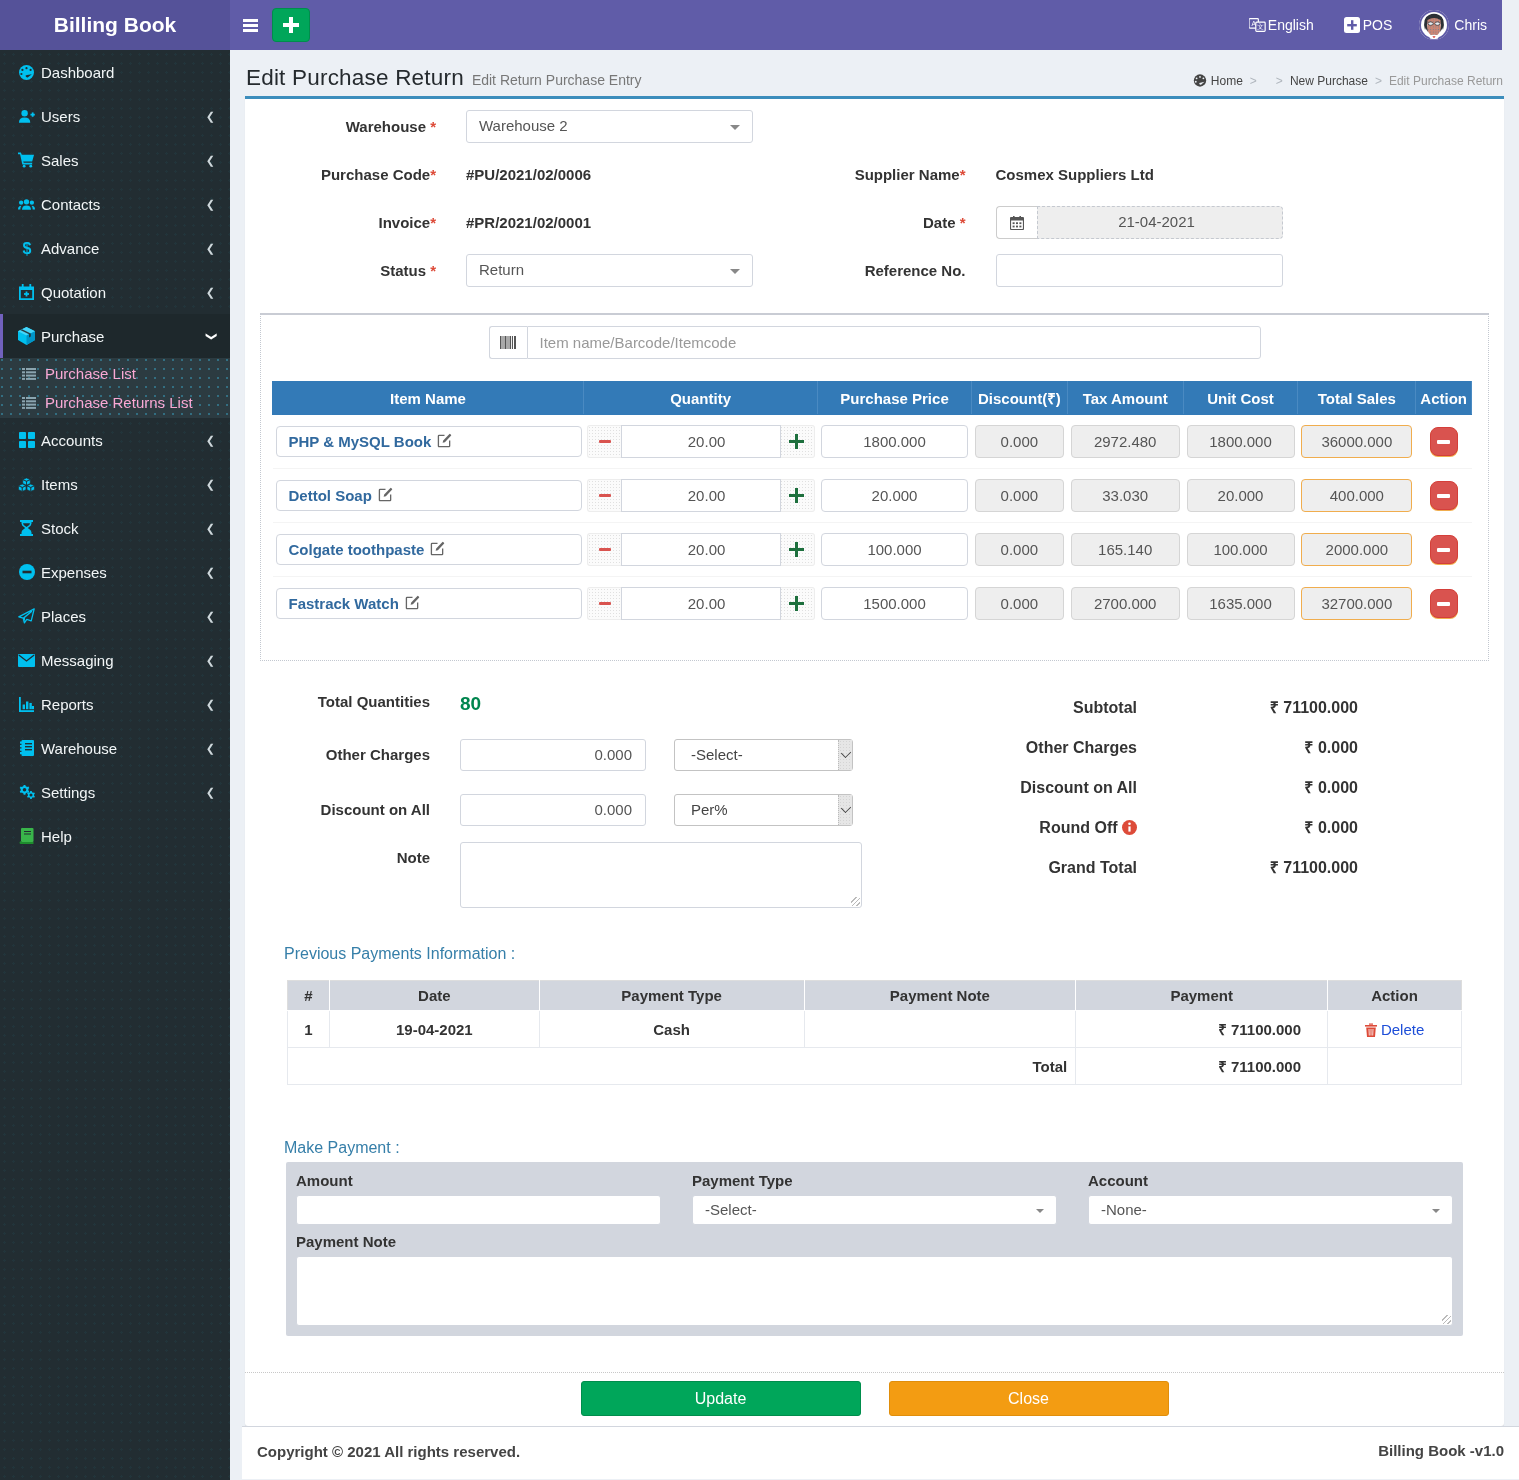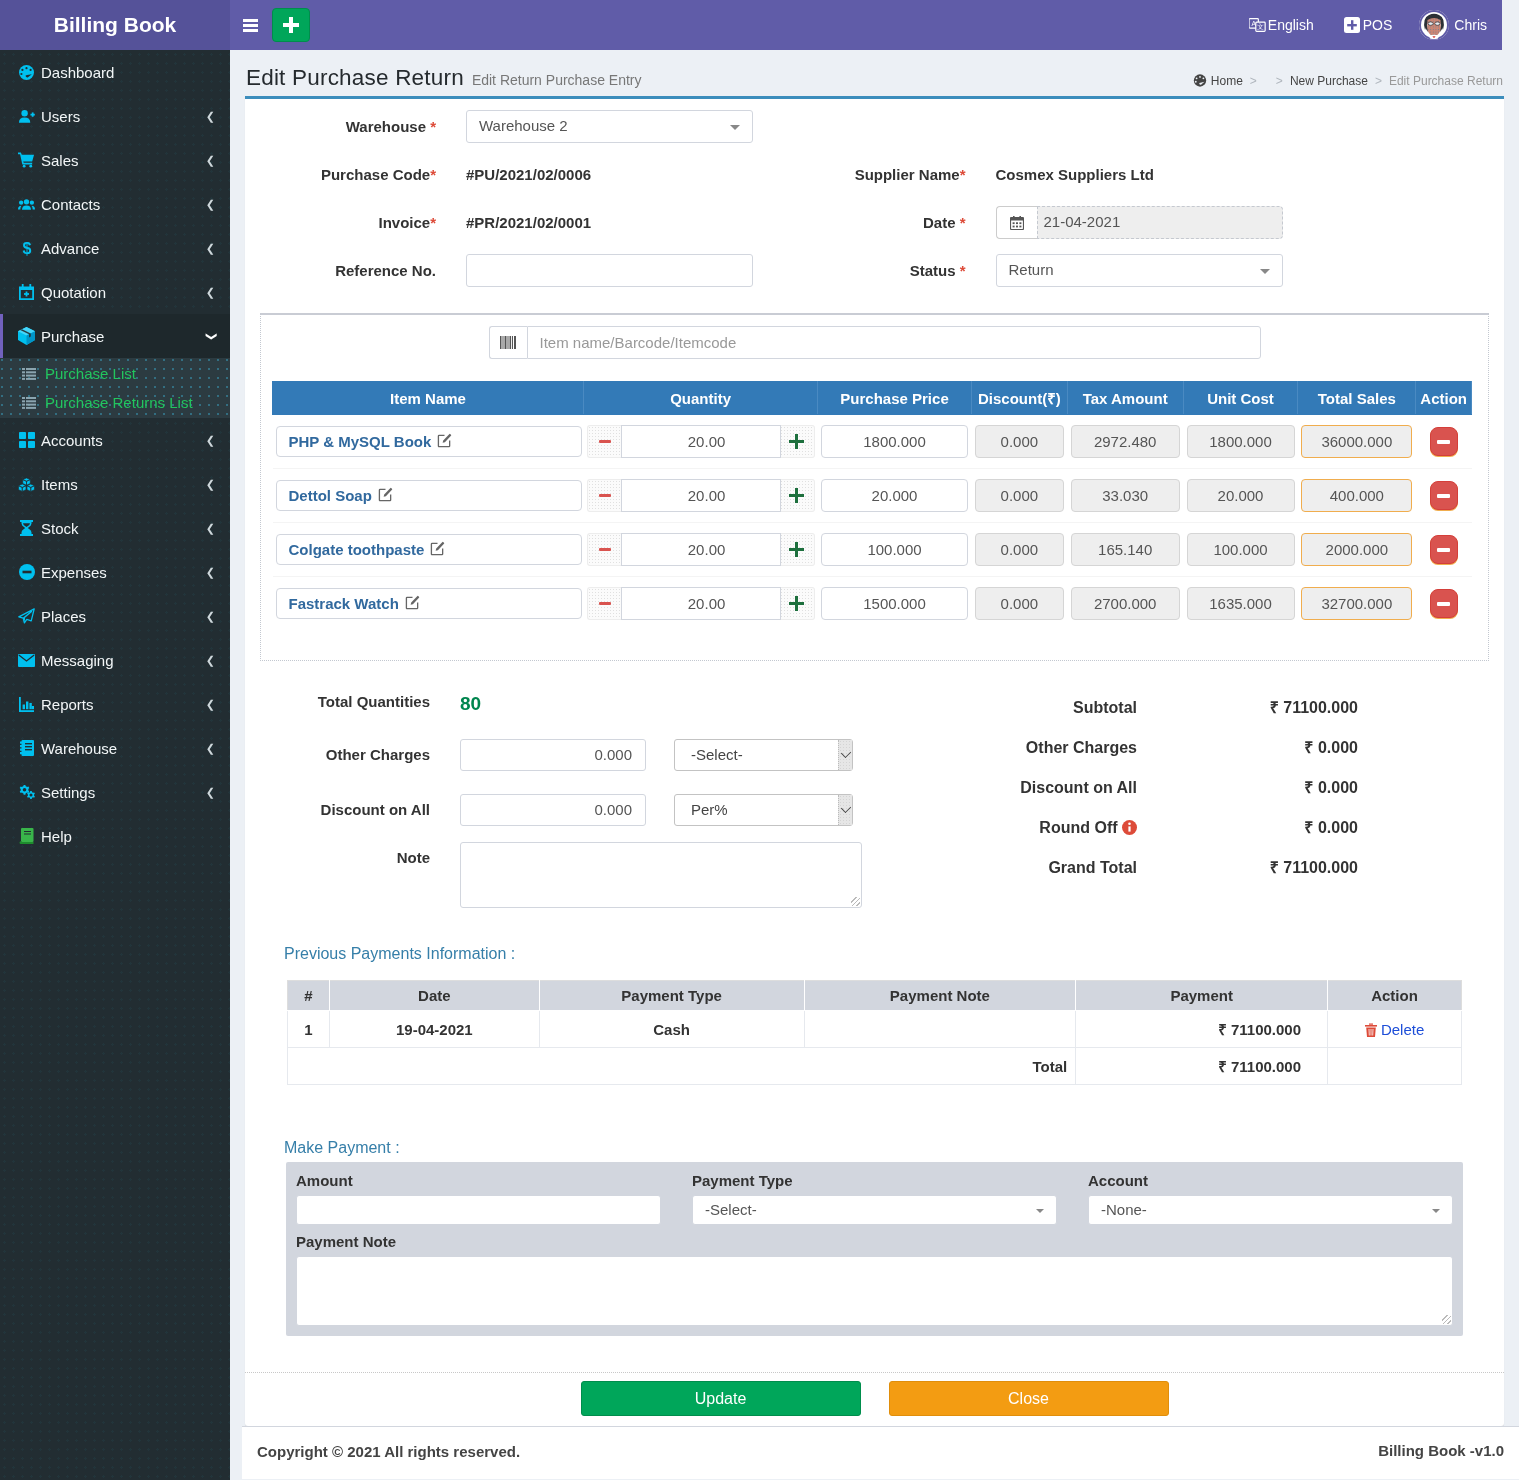--- a/index.html
+++ b/index.html
@@ -27,21 +27,21 @@
 .menu { list-style:none; }
 .menu > li { position:relative; }
 .menu > li > a { display:flex; align-items:center; padding:12px 15px 12px 15px; color:#f2f6f7; font-size:15px; text-decoration:none; border-left:3px solid transparent; height:44px; }
 .menu > li.active > a { background:#1e282c; border-left-color:#7161bd; }
 .menu .micon { width:17px; margin-right:6px; display:inline-flex; justify-content:center; color:#00c0ef; flex:none; }
 .menu .pull-right { margin-left:auto; color:#cfd8dc; font-size:11px; }
 .menu li.active .pull-right { color:#fff; }
 .submenu { list-style:none; background:#2c3b41; padding:1px 0; position:relative; overflow:hidden; }
 .submenu .dots { position:absolute; left:0; top:0; }
 .submenu li { position:relative; }
-.submenu a { display:flex; align-items:center; padding:6px 5px 6px 21px; color:#22c55e; font-size:15px; text-decoration:none; height:29px; }
+.submenu a { display:flex; align-items:center; padding:6px 5px 6px 21px; color:#f9a8d4; font-size:15px; text-decoration:none; height:29px; }
 .submenu .micon { color:#8aa4af; width:16px; margin-right:8px; }
 
 
 .wrapper { margin-left:230px; margin-top:50px; background:#ecf0f5; }
 .content-header { position:relative; padding:15px 15px 0 16px; height:46px; }
 .content-header h1 { font-size:22.5px; font-weight:500; color:#252a2e; display:inline; letter-spacing:0.2px; }
 .content-header small { font-size:14px; font-weight:normal; color:#777; margin-left:8px; }
 .breadcrumb { position:absolute; right:16px; top:24px; font-size:12px; color:#444; }
 .breadcrumb a { color:#444; text-decoration:none; }
 .breadcrumb .sep { color:#b0b6bd; padding:0 7px; font-size:12px; }
@@ -489,32 +489,32 @@
                   <g fill="#555">
                     <rect x="2.6" y="6.3" width="2" height="1.8"></rect>
                     <rect x="6" y="6.3" width="2" height="1.8"></rect>
                     <rect x="9.4" y="6.3" width="2" height="1.8"></rect>
                     <rect x="2.6" y="9.6" width="2" height="1.8"></rect>
                     <rect x="6" y="9.6" width="2" height="1.8"></rect>
                     <rect x="9.4" y="9.6" width="2" height="1.8"></rect>
                   </g>
                 </svg>
               </div>
-            <div class="inp" style="background:#eee;border:1px dashed #c5c9d0;padding-left:6px;">21-04-2021</div>
+            <div class="inp" style="background:#eee;border:1px dashed #c5c9d0;padding-left:6px;text-align:center;">21-04-2021</div>
           </div>
         </div>
       </div>
       <div class="frow">
         <div class="fcol">
+          <div class="flabel">Status <span class="req">*</span></div>
+          <div class="sel">Return<span class="caret"></span></div>
+        </div>
+        <div class="fcol">
           <div class="flabel">Reference No.</div>
           <div class="inp" style="width:287px;"></div>
-        </div>
-        <div class="fcol">
-          <div class="flabel">Status <span class="req">*</span></div>
-          <div class="sel">Return<span class="caret"></span></div>
         </div>
       </div>
 
       <div class="items-panel">
         <div class="search-row">
           <div class="sgroup">
             <div class="saddon">
                 <svg width="16" height="15" viewBox="0 0 16 15">
                   <g fill="#555">
                     <rect x="0" y="1" width="1.5" height="13"></rect>

